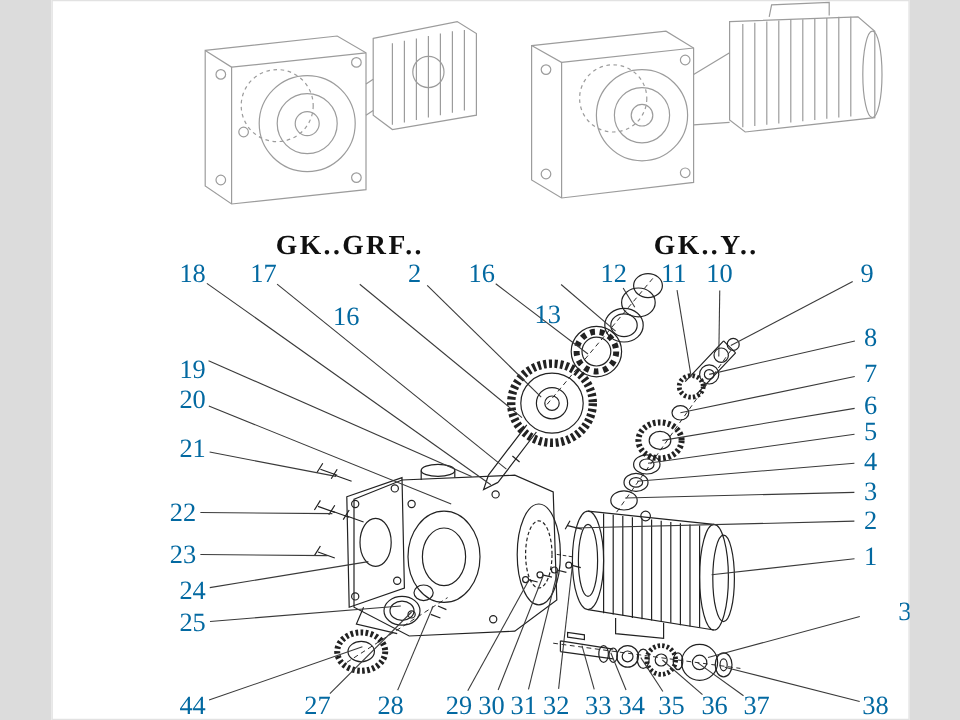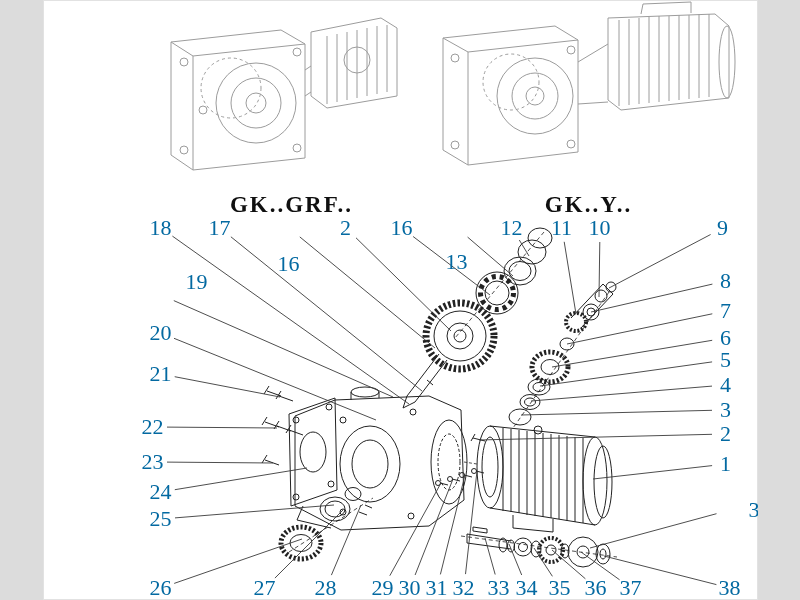--- a/index.html
+++ b/index.html
@@ -253,28 +253,28 @@
       <div class="callout" style="left: 683px; top: 281px;">8</div>
       <div class="callout" style="left: 683px; top: 311px;">7</div>
       <div class="callout" style="left: 683px; top: 338px;">6</div>
       <div class="callout" style="left: 683px; top: 360px;">5</div>
       <div class="callout" style="left: 683px; top: 385px;">4</div>
       <div class="callout" style="left: 683px; top: 410px;">3</div>
       <div class="callout" style="left: 683px; top: 434px;">2</div>
       <div class="callout" style="left: 683px; top: 464px;">1</div>
       <div class="callout" style="left: 687px; top: 510px; margin-left: 30px;">39</div>
       <div class="callout" style="left: 687px; top: 588px;">38</div>
-      <div class="callout" style="left: 118px; top: 282px; margin-left: 36px;">19</div>
+      <div class="callout" style="left: 118px; top: 308px;">19</div>
       <div class="callout" style="left: 118px; top: 333px;">20</div>
       <div class="callout" style="left: 118px; top: 374px;">21</div>
       <div class="callout" style="left: 110px; top: 427px;">22</div>
       <div class="callout" style="left: 110px; top: 462px;">23</div>
       <div class="callout" style="left: 118px; top: 492px;">24</div>
       <div class="callout" style="left: 118px; top: 519px;">25</div>
-      <div class="callout" style="left: 118px; top: 588px;">26</div>
+      <div class="callout" style="left: 118px; top: 588px;">44</div>
       <div class="callout" style="left: 222px; top: 588px;">27</div>
       <div class="callout" style="left: 283px; top: 588px;">28</div>
       <div class="callout" style="left: 340px; top: 588px; text-align: right;">29</div>
       <div class="callout" style="left: 367px; top: 588px;">30</div>
       <div class="callout" style="left: 394px; top: 588px;">31</div>
       <div class="callout" style="left: 421px; top: 588px;">32</div>
       <div class="callout" style="left: 456px; top: 588px;">33</div>
       <div class="callout" style="left: 484px; top: 588px;">34</div>
       <div class="callout" style="left: 517px; top: 588px;">35</div>
       <div class="callout" style="left: 553px; top: 588px;">36</div>

